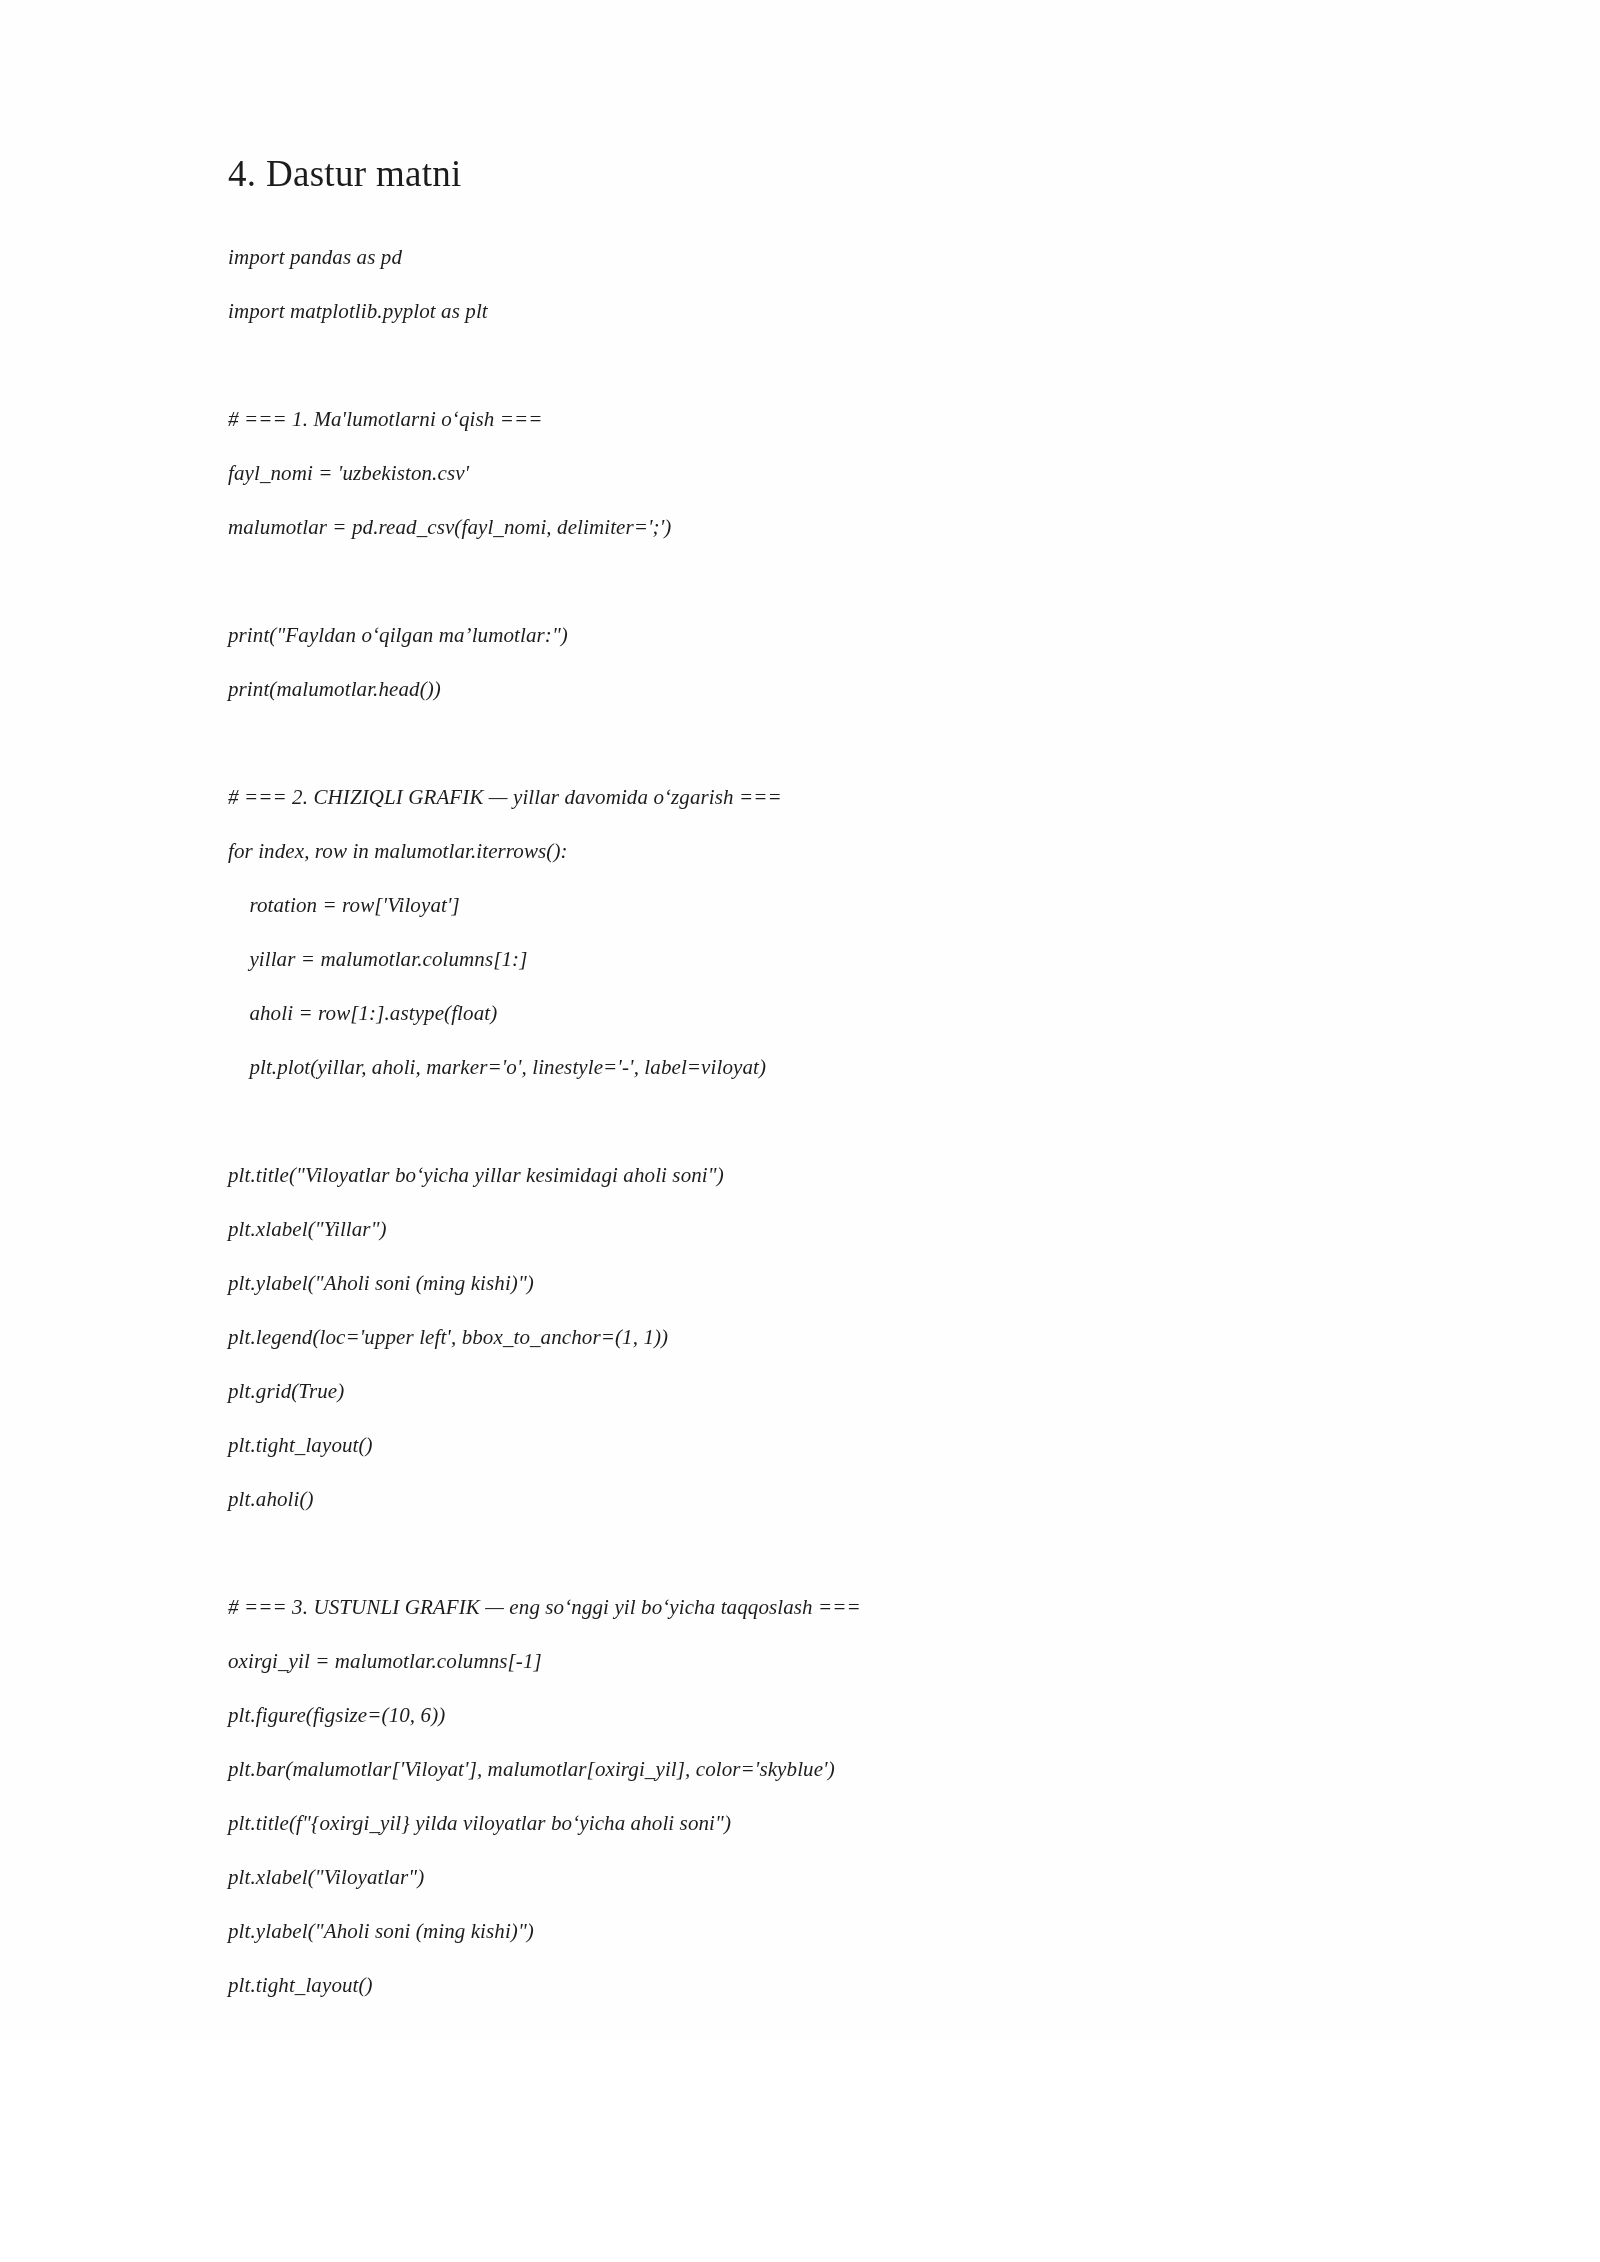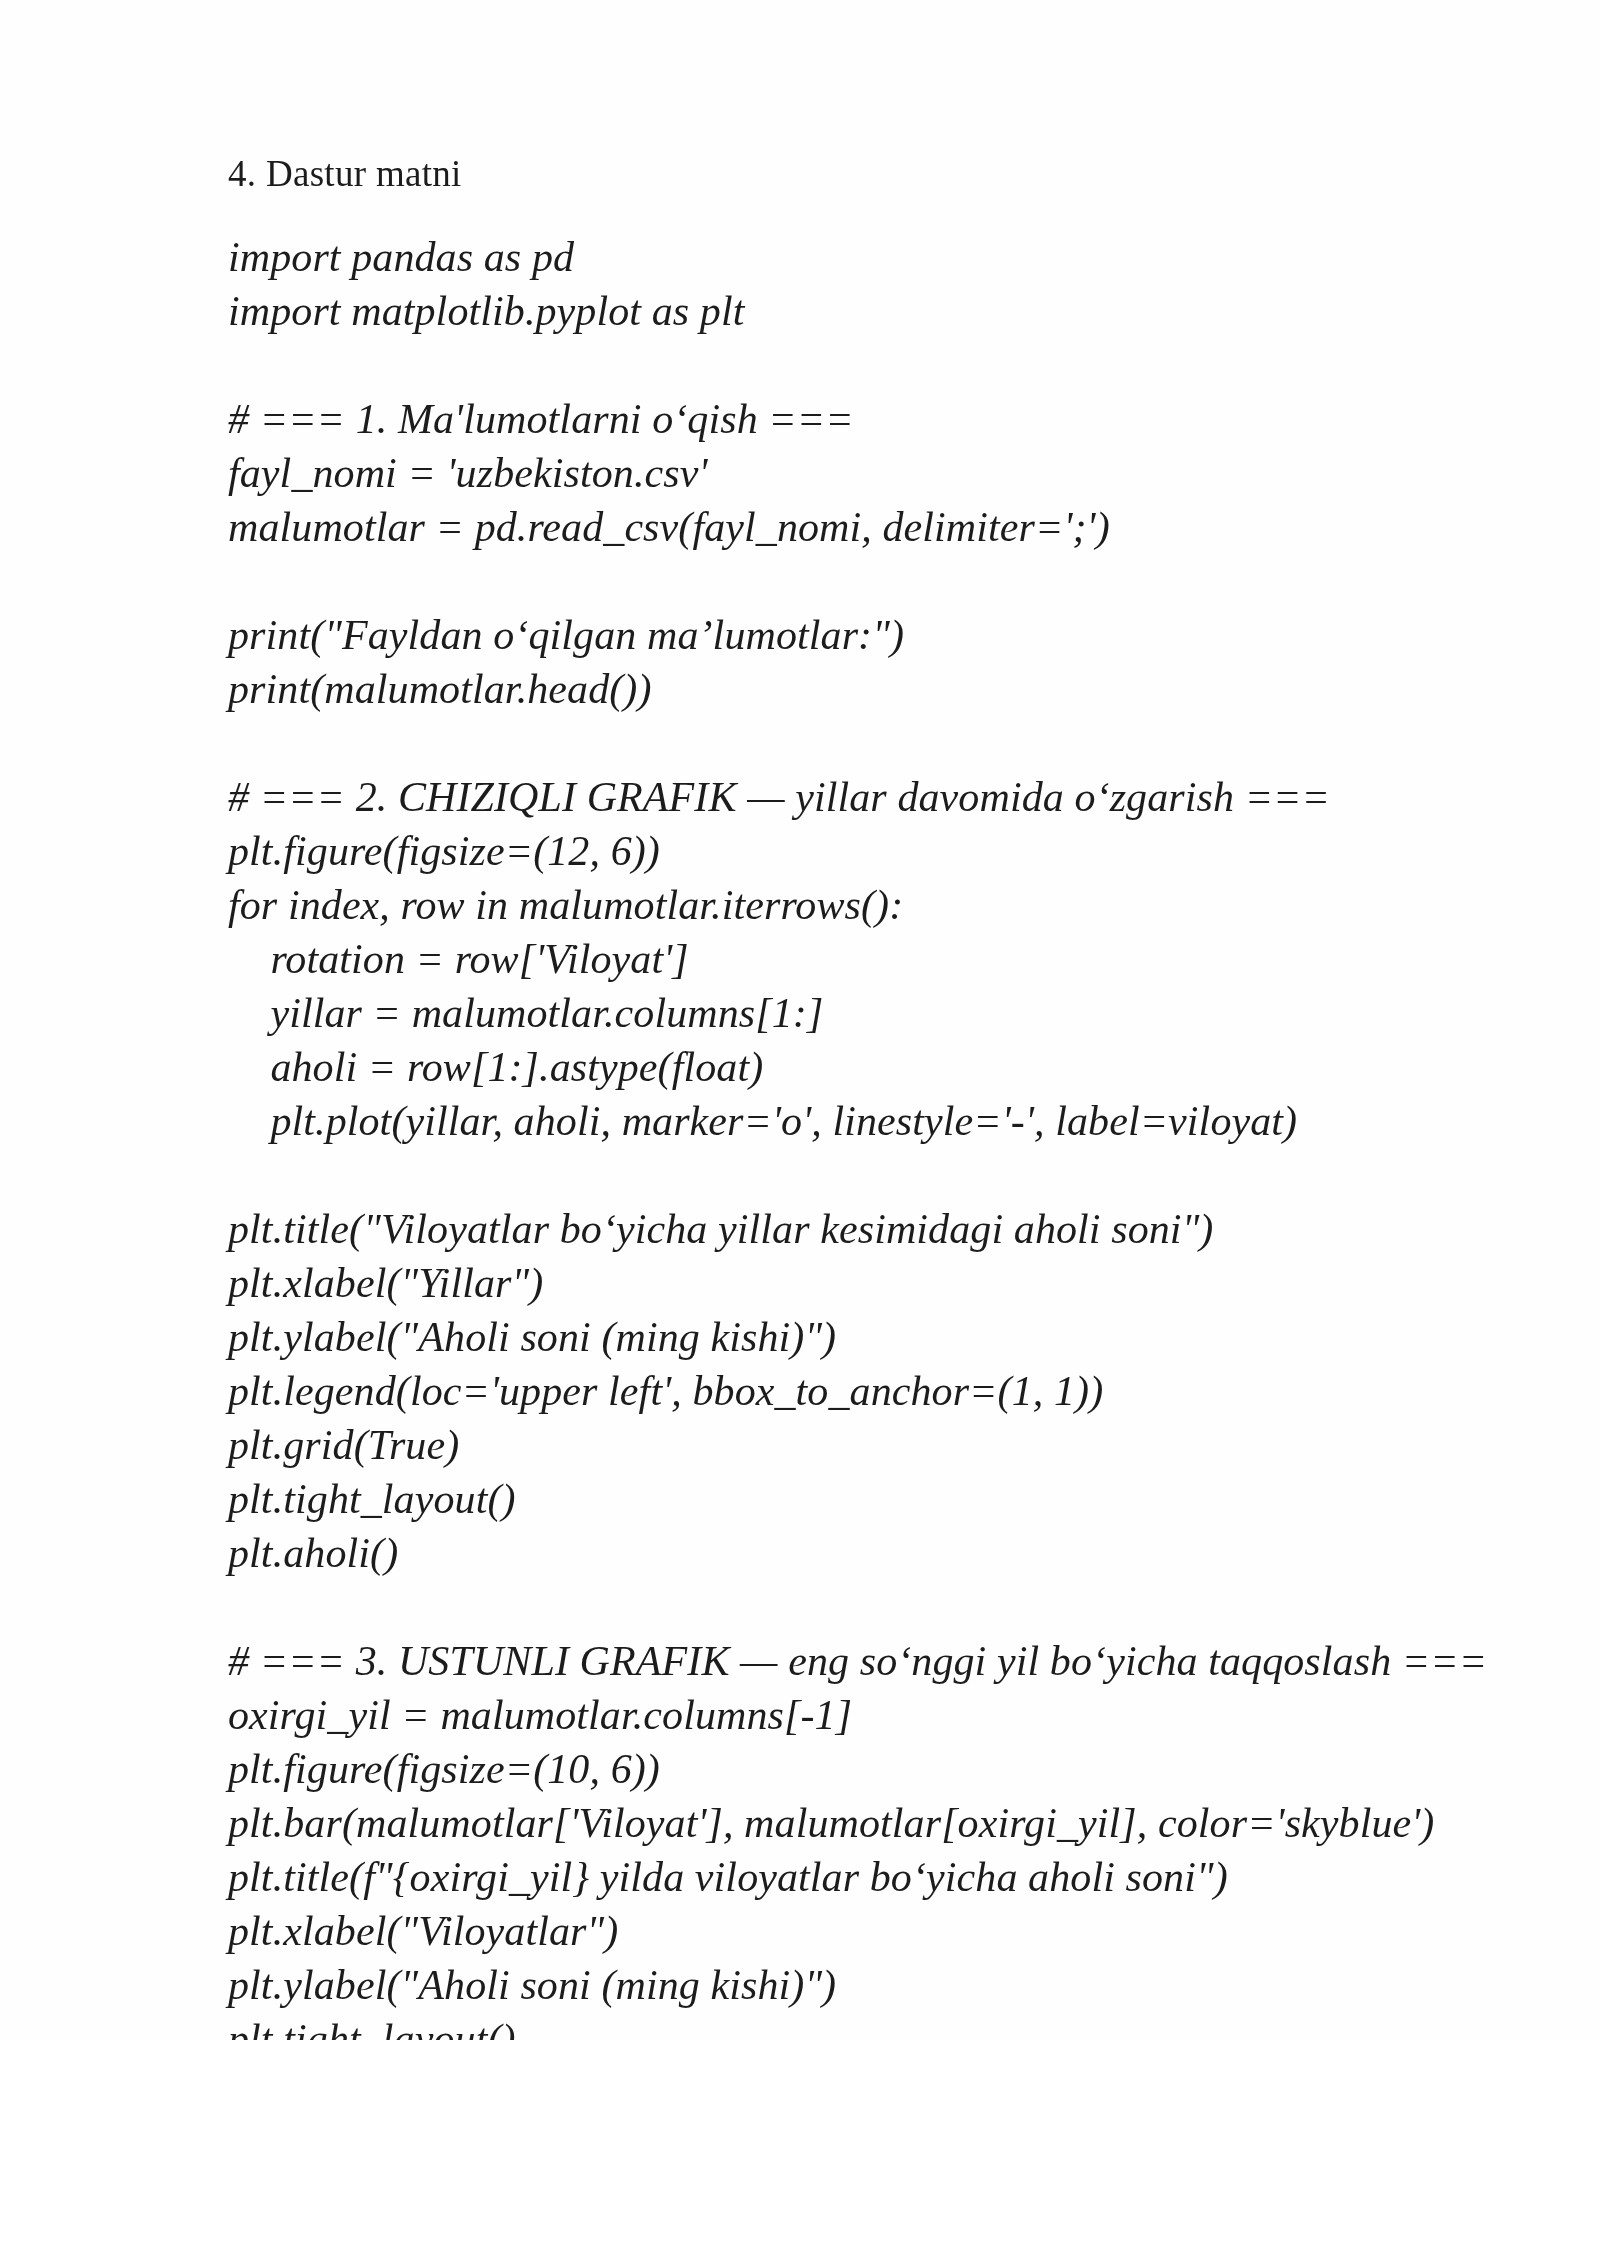--- a/index.html
+++ b/index.html
@@ -23,21 +23,21 @@
     font-weight: 400;
     font-style: normal;
     line-height: 48px;
     margin: 0 0 32px 0;
     letter-spacing: 0.3px;
   }
   .code-block {
     font-style: italic;
   }
   .code-line {
-    font-size: 42px;
+    font-size: 21px;
     line-height: 54px;
     height: 54px;
     white-space: pre;
     letter-spacing: 0.1px;
   }
 </style>
 </head>
 <body>
 
 <div class="page">
@@ -47,21 +47,20 @@
       <div class="code-line">import matplotlib.pyplot as plt</div>
       <div class="code-line">&nbsp;</div>
       <div class="code-line"># === 1. Ma'lumotlarni o‘qish ===</div>
       <div class="code-line">fayl_nomi = 'uzbekiston.csv'</div>
       <div class="code-line">malumotlar = pd.read_csv(fayl_nomi, delimiter=';')</div>
       <div class="code-line">&nbsp;</div>
       <div class="code-line">print("Fayldan o‘qilgan ma’lumotlar:")</div>
       <div class="code-line">print(malumotlar.head())</div>
       <div class="code-line">&nbsp;</div>
       <div class="code-line"># === 2. CHIZIQLI GRAFIK — yillar davomida o‘zgarish ===</div>
-      <div class="code-line">plt.figure(figsize=(12, 6))</div>
       <div class="code-line">for index, row in malumotlar.iterrows():</div>
       <div class="code-line">    rotation = row['Viloyat']</div>
       <div class="code-line">    yillar = malumotlar.columns[1:]</div>
       <div class="code-line">    aholi = row[1:].astype(float)</div>
       <div class="code-line">    plt.plot(yillar, aholi, marker='o', linestyle='-', label=viloyat)</div>
       <div class="code-line">&nbsp;</div>
       <div class="code-line">plt.title("Viloyatlar bo‘yicha yillar kesimidagi aholi soni")</div>
       <div class="code-line">plt.xlabel("Yillar")</div>
       <div class="code-line">plt.ylabel("Aholi soni (ming kishi)")</div>
       <div class="code-line">plt.legend(loc='upper left', bbox_to_anchor=(1, 1))</div>

